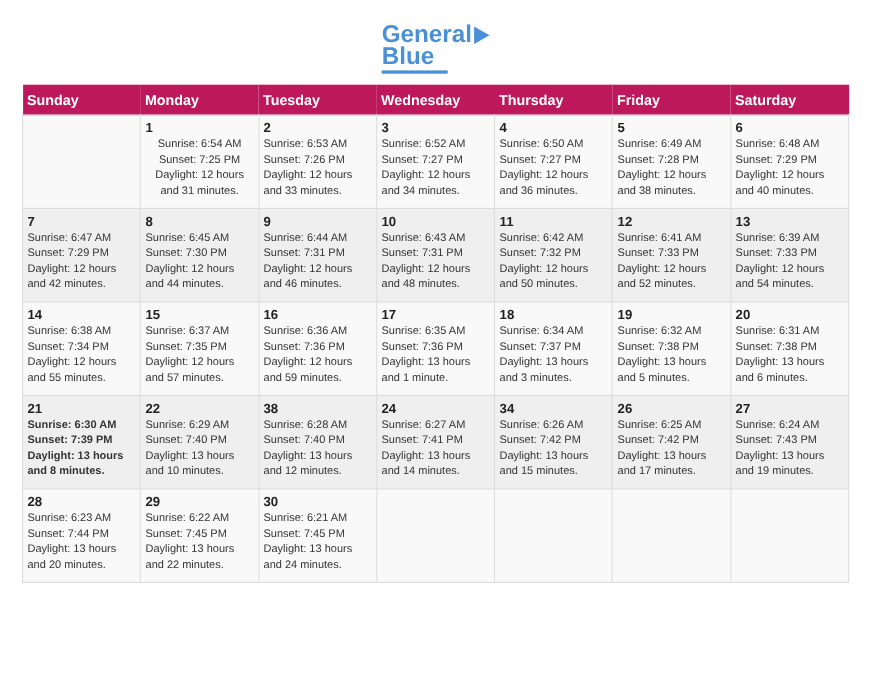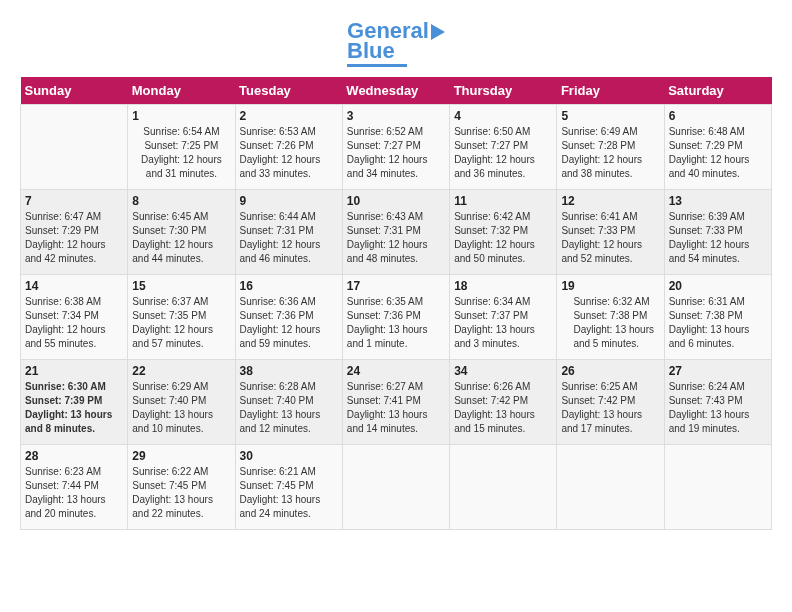--- a/index.html
+++ b/index.html
@@ -262,21 +262,21 @@
         </td>
         <td>
           <span class="day-number">18</span>
           <div class="day-info" style="white-space: pre-line;">Sunrise: 6:34 AM
 Sunset: 7:37 PM
 Daylight: 13 hours
 and 3 minutes.</div>
         </td>
         <td>
           <span class="day-number">19</span>
-          <div class="day-info" style="white-space: pre-line; margin-left: 12px;">Sunrise: 6:32 AM
+          <div class="day-info" style="white-space: pre-line;">Sunrise: 6:32 AM
 Sunset: 7:38 PM
 Daylight: 13 hours
 and 5 minutes.</div>
         </td>
         <td>
           <span class="day-number">20</span>
           <div class="day-info" style="white-space: pre-line;">Sunrise: 6:31 AM
 Sunset: 7:38 PM
 Daylight: 13 hours
 and 6 minutes.</div>

